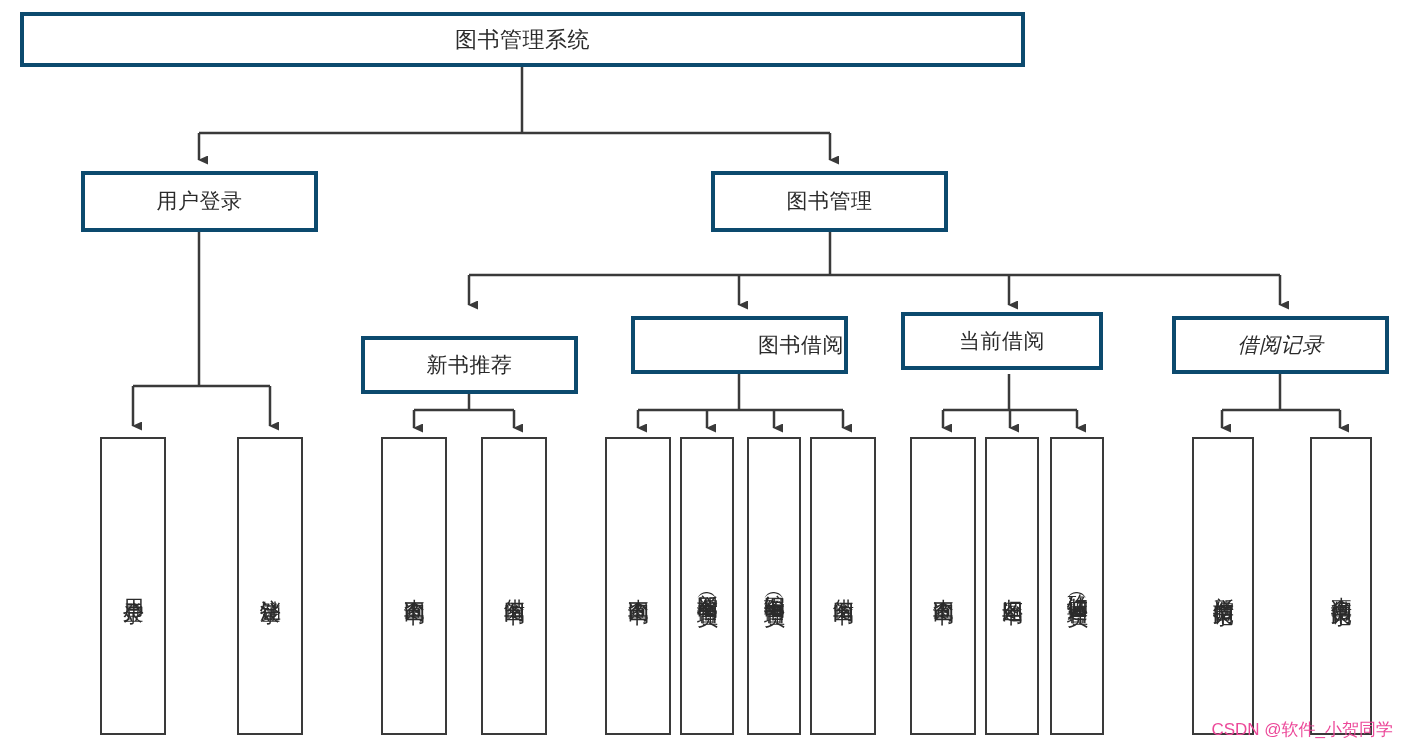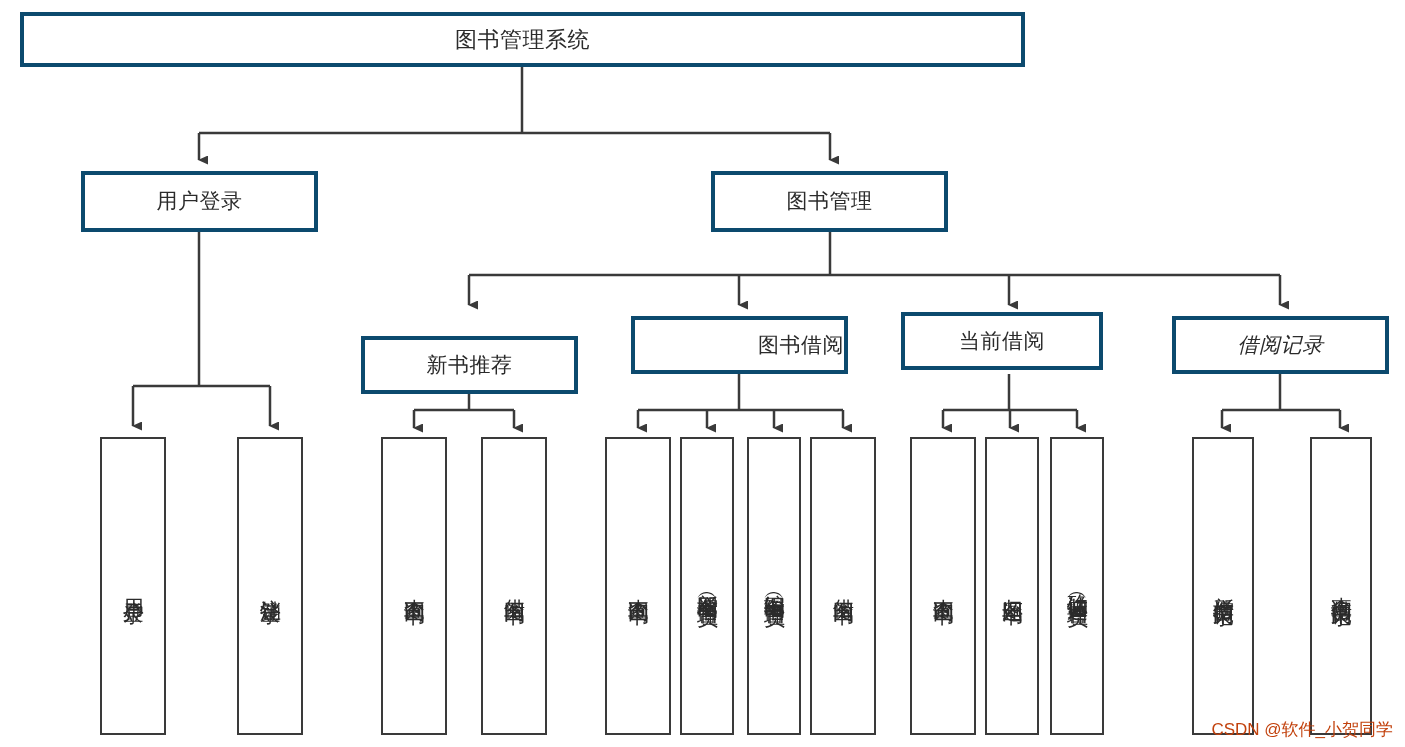--- a/index.html
+++ b/index.html
@@ -58,21 +58,21 @@
     font-size: 21px;
     line-height: 1.18;
     letter-spacing: 2px;
     white-space: nowrap;
   }
   .watermark {
     position: absolute;
     right: 12px;
     bottom: 6px;
     font-size: 17px;
-    color: #c2410c;
+    color: #ec4899;
     white-space: nowrap;
     user-select: none;
   }
 </style>
 </head>
 <body>
 
 <div id="canvas">
 
   <svg class="wires" viewBox="0 0 1405 747">

